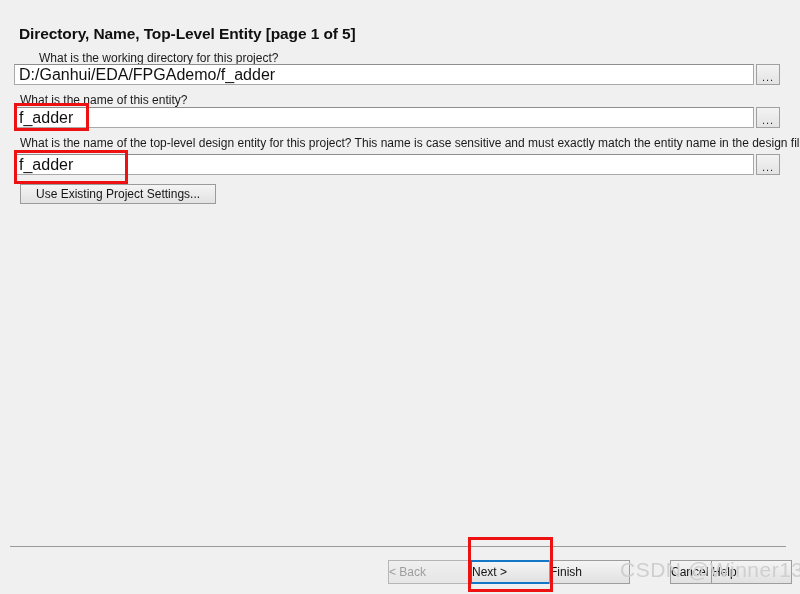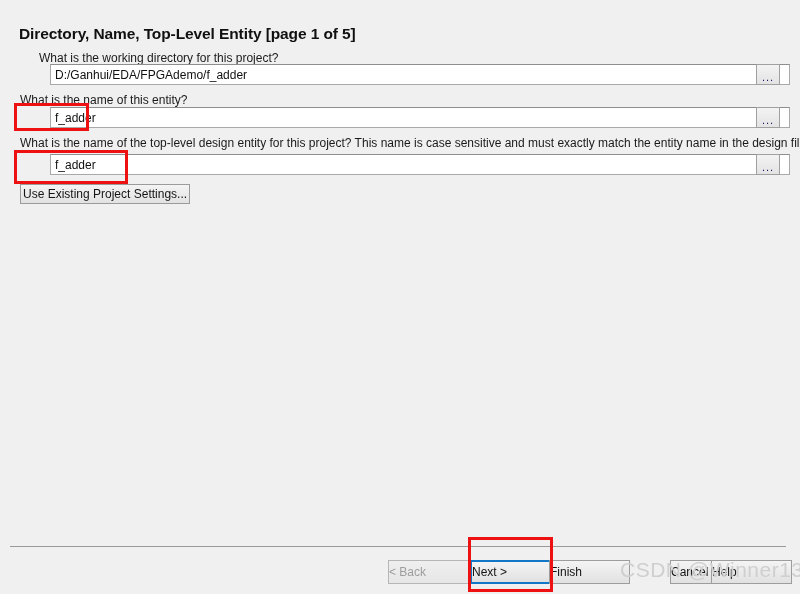--- a/index.html
+++ b/index.html
@@ -40,26 +40,25 @@
     line-height: 14px;
   }
   .text-input {
     position: absolute;
     box-sizing: border-box;
     height: 21px;
     background: #ffffff;
     border: 1px solid #a9a9a9;
     border-top-color: #8e8e8e;
     font-family: "Liberation Sans", sans-serif;
-    font-size: 12px;
+    font-size: 16px;
     color: #111111;
     padding: 0 0 0 4px;
     line-height: 19px;
     outline: none;
-    margin-left: 36px;
   }
   .browse-btn {
     position: absolute;
     box-sizing: border-box;
     width: 24px;
     height: 21px;
     background: linear-gradient(#f3f3f3, #e3e3e3);
     border: 1px solid #a0a0a0;
     display: flex;
     align-items: center;
@@ -75,21 +74,21 @@
     transform: translateY(2px);
   }
 
   
   #use-existing-btn {
     position: absolute;
     left: 20px;
     top: 184px;
     box-sizing: border-box;
     height: 20px;
-    padding: 0 2px;
+    padding: 0 15px;
     background: linear-gradient(#f4f4f4, #e2e2e2);
     border: 1px solid #9b9b9b;
     font-family: "Liberation Sans", sans-serif;
     font-size: 12px;
     color: #151515;
     line-height: 18px;
     white-space: nowrap;
     cursor: default;
   }
 

